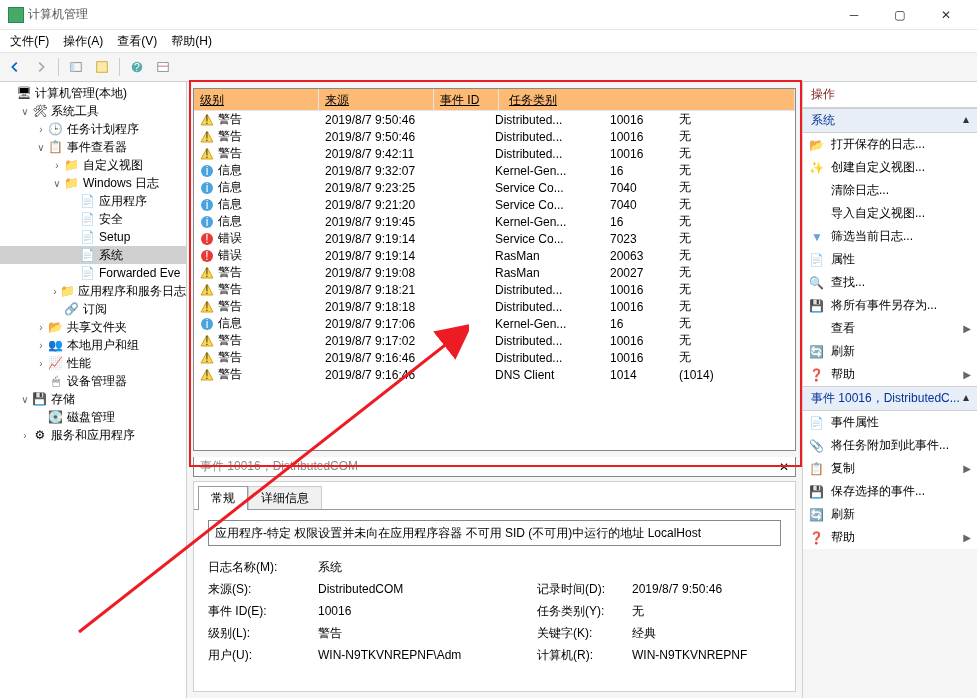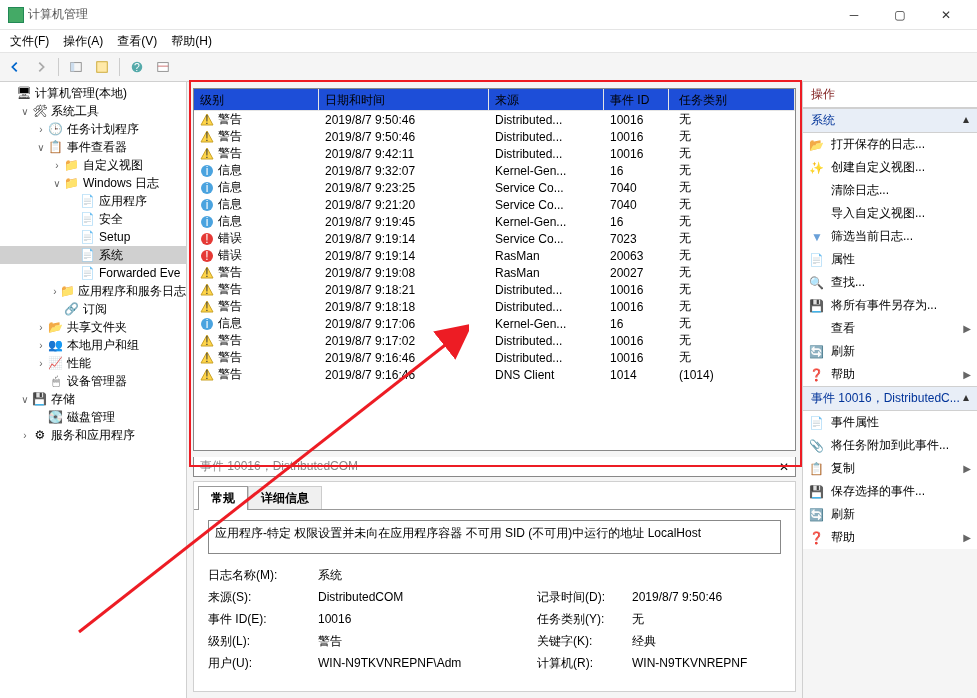--- a/index.html
+++ b/index.html
@@ -18,39 +18,39 @@
 .main { display:flex; height:616px; position:relative; }
 .tree { width:187px; border-right:1px solid #d0d0d0; overflow:hidden; background:#fff; padding-top:2px; }
 .tree-item { display:flex; align-items:center; height:18px; padding-left:2px; white-space:nowrap; color:#000; }
 .tree-item.sel { background:#d0d0d0; }
 .tw { width:14px; display:flex; justify-content:center; color:#666; font-size:10px; }
 .tico { width:16px; height:16px; margin-right:3px; display:flex; align-items:center; justify-content:center; }
 .list-area { flex:1; display:flex; flex-direction:column; position:relative; background:#f5f5f5; }
 .redbox { position:absolute; border:2px solid #ed1c24; left:2px; top:-2px; right:0px; height:387px; pointer-events:none; z-index:5; }
 .arrow-svg { position:absolute; left:-138px; top:240px; z-index:6; pointer-events:none; }
 .grid-wrap { margin:6px; border:1px solid #888; background:#fff; display:flex; flex-direction:column; height:363px; }
-.grid-head { display:flex; background:#1d4ed8; border-bottom:1px solid #e5e5e5; height:22px; }
+.grid-head { display:flex; background:#fdba74; border-bottom:1px solid #e5e5e5; height:22px;text-decoration:underline; }
 .grid-head div { padding:3px 6px; border-right:1px solid #e5e5e5; color:#000; font-weight:normal; }
 .gc-level { width:125px; }
 .gc-date { width:170px; }
 .gc-source { width:115px; }
 .gc-id { width:65px; text-align:left; }
 .gc-cat { flex:1; padding-left:10px !important; }
 .grid-body { overflow-y:scroll; flex:1; }
 .grid-row { display:flex; height:17px; align-items:center; }
 .grid-row div { padding:1px 6px; white-space:nowrap; overflow:hidden; }
 .lvl-ico { width:14px; height:14px; margin-right:4px; display:inline-flex; align-items:center; justify-content:center; vertical-align:middle; }
 .summary-bar { height:20px; margin:0 6px; border:1px solid #888; border-top:none; background:#fff; display:flex; align-items:center; padding:0 6px; color:#888; justify-content:space-between; }
 .detail-panel { margin:6px; margin-top:4px; flex:1; background:#fff; border:1px solid #d0d0d0; display:flex; flex-direction:column; overflow:hidden; }
-.tabs { display:flex; padding:4px 4px 0 4px; background:#fff;font-weight:bold; }
+.tabs { display:flex; padding:4px 4px 0 4px; background:#fff; }
 .tab { padding:3px 12px; border:1px solid #ccc; border-bottom:none; background:#fff; margin-right:0px; }
 .tab.active { background:#fff; border-color:#999; position:relative; }
 .tab.inactive { background:#f0f0f0; border-color:#ccc; }
 .detail-body { border-top:1px solid #999; margin-top:-1px; padding:10px 14px; flex:1; overflow:auto; background:#fff; }
-.desc-box { border:1px solid #888; padding:4px 6px; margin-bottom:10px; height:34px; overflow:hidden; }
+.desc-box { border:1px solid #888; padding:4px 6px; margin-bottom:10px; height:26px; overflow:hidden; }
 .prop-row { display:flex; height:22px; align-items:center; }
 .prop-row .k { width:110px; }
 .prop-row .k2 { width:95px; margin-left:59px; }
 .actions { width:175px; border-left:1px solid #d0d0d0; background:#f5f5f5; display:flex; flex-direction:column; overflow-y:auto; }
 .actions-head { padding:4px 8px; border-bottom:1px solid #d0d0d0; background:#fff; color:#7f1d1d; }
 .actions-section { background:#e8eef7; padding:3px 8px; color:#003399; border-top:1px solid #d0d0d0; border-bottom:1px solid #d0d0d0; overflow:hidden; white-space:nowrap; }
 .action-item { display:flex; align-items:center; padding:3px 6px; gap:6px; color:#000; background:#fff; }
 .aico { width:16px; height:16px; display:flex; align-items:center; justify-content:center; }
 .action-item .arrow { margin-left:auto; color:#666; font-size:10px; }
 </style>
@@ -223,21 +223,20 @@
           <marker id="ah" markerWidth="12" markerHeight="12" refX="2" refY="6" orient="auto">
             <path d="M0,0 L12,6 L0,12 z" fill="#ed1c24"></path>
           </marker>
         </defs>
       <line x1="30" y1="310" x2="400" y2="20" stroke="#ed1c24" stroke-width="3" marker-end="url(#ah)"></line>
     </svg>
 
     <div class="grid-wrap">
       <div class="grid-head">
         <div class="gc-level">级别</div>
-        <div class="gc-date">日期和时间</div>
         <div class="gc-source">来源</div>
         <div class="gc-id">事件 ID</div>
         <div class="gc-cat">任务类别</div>
       </div>
       <div class="grid-body" id="gridbody">
           <div class="grid-row">
             <div class="gc-level"><span class="lvl-ico">
                 <svg width="14" height="14">
                   <path d="M7 1l6 11H1z" fill="#ffd54a" stroke="#c9a227"></path>
                   <text x="7" y="11" font-size="9" text-anchor="middle" fill="#333">!</text>

